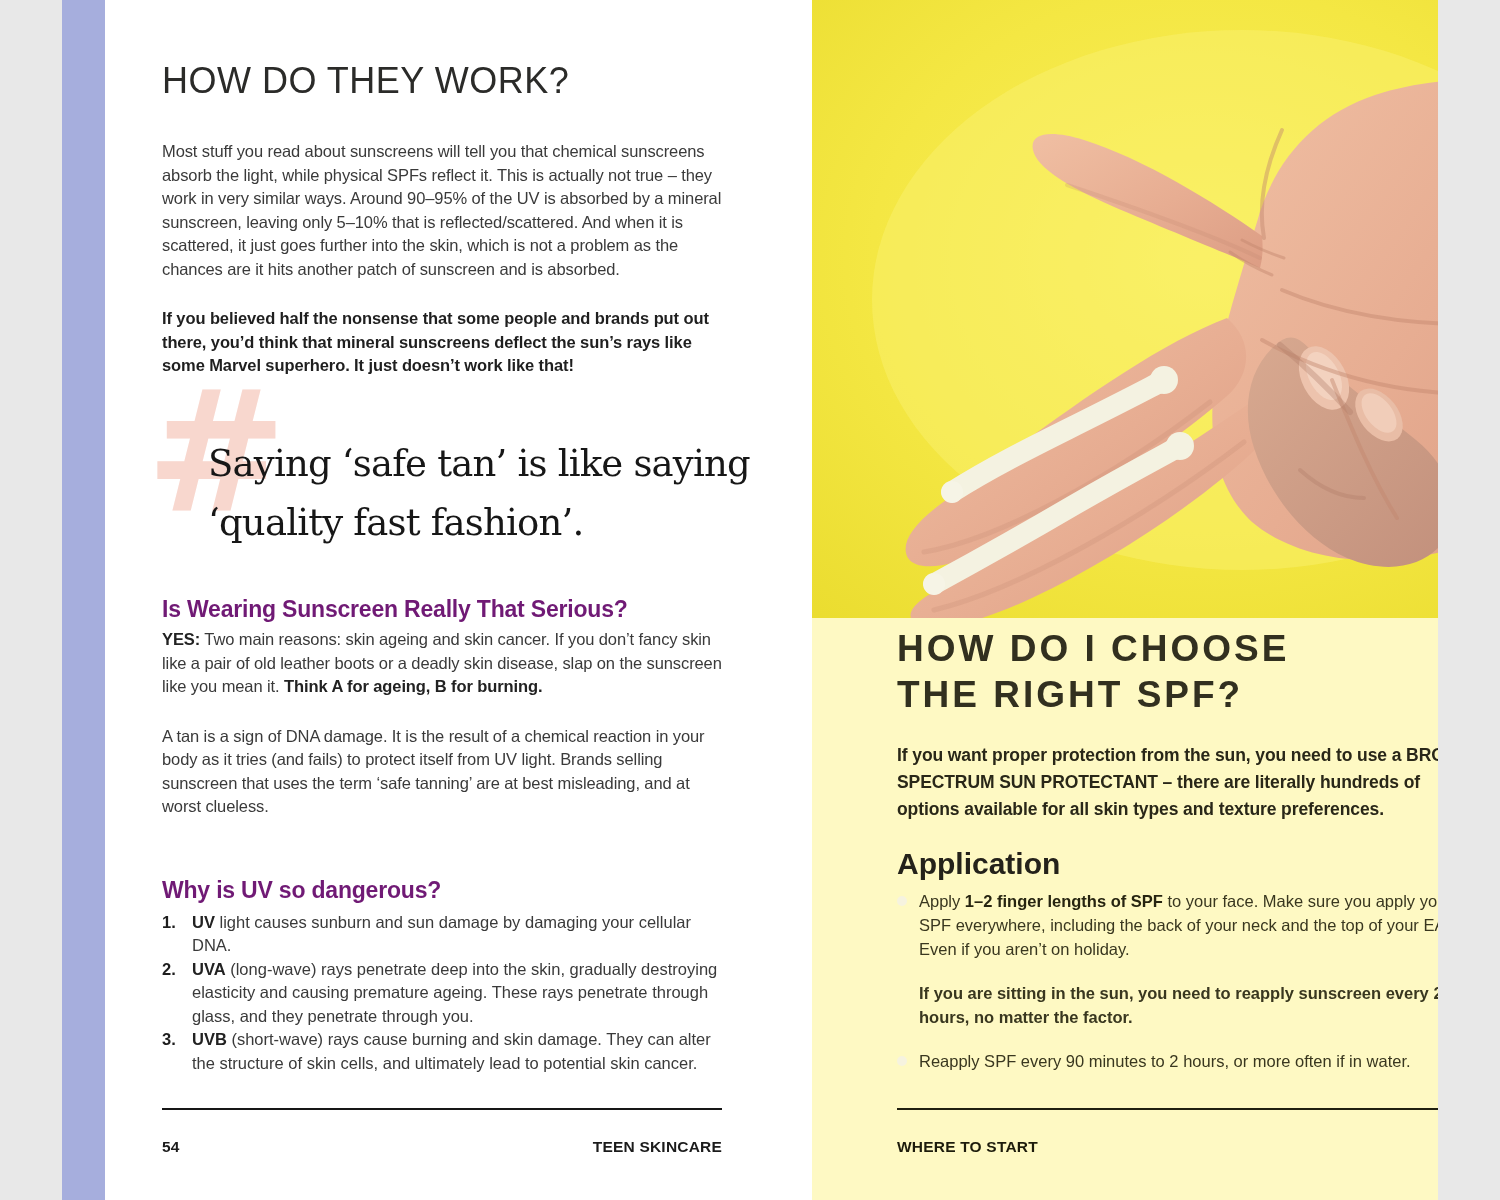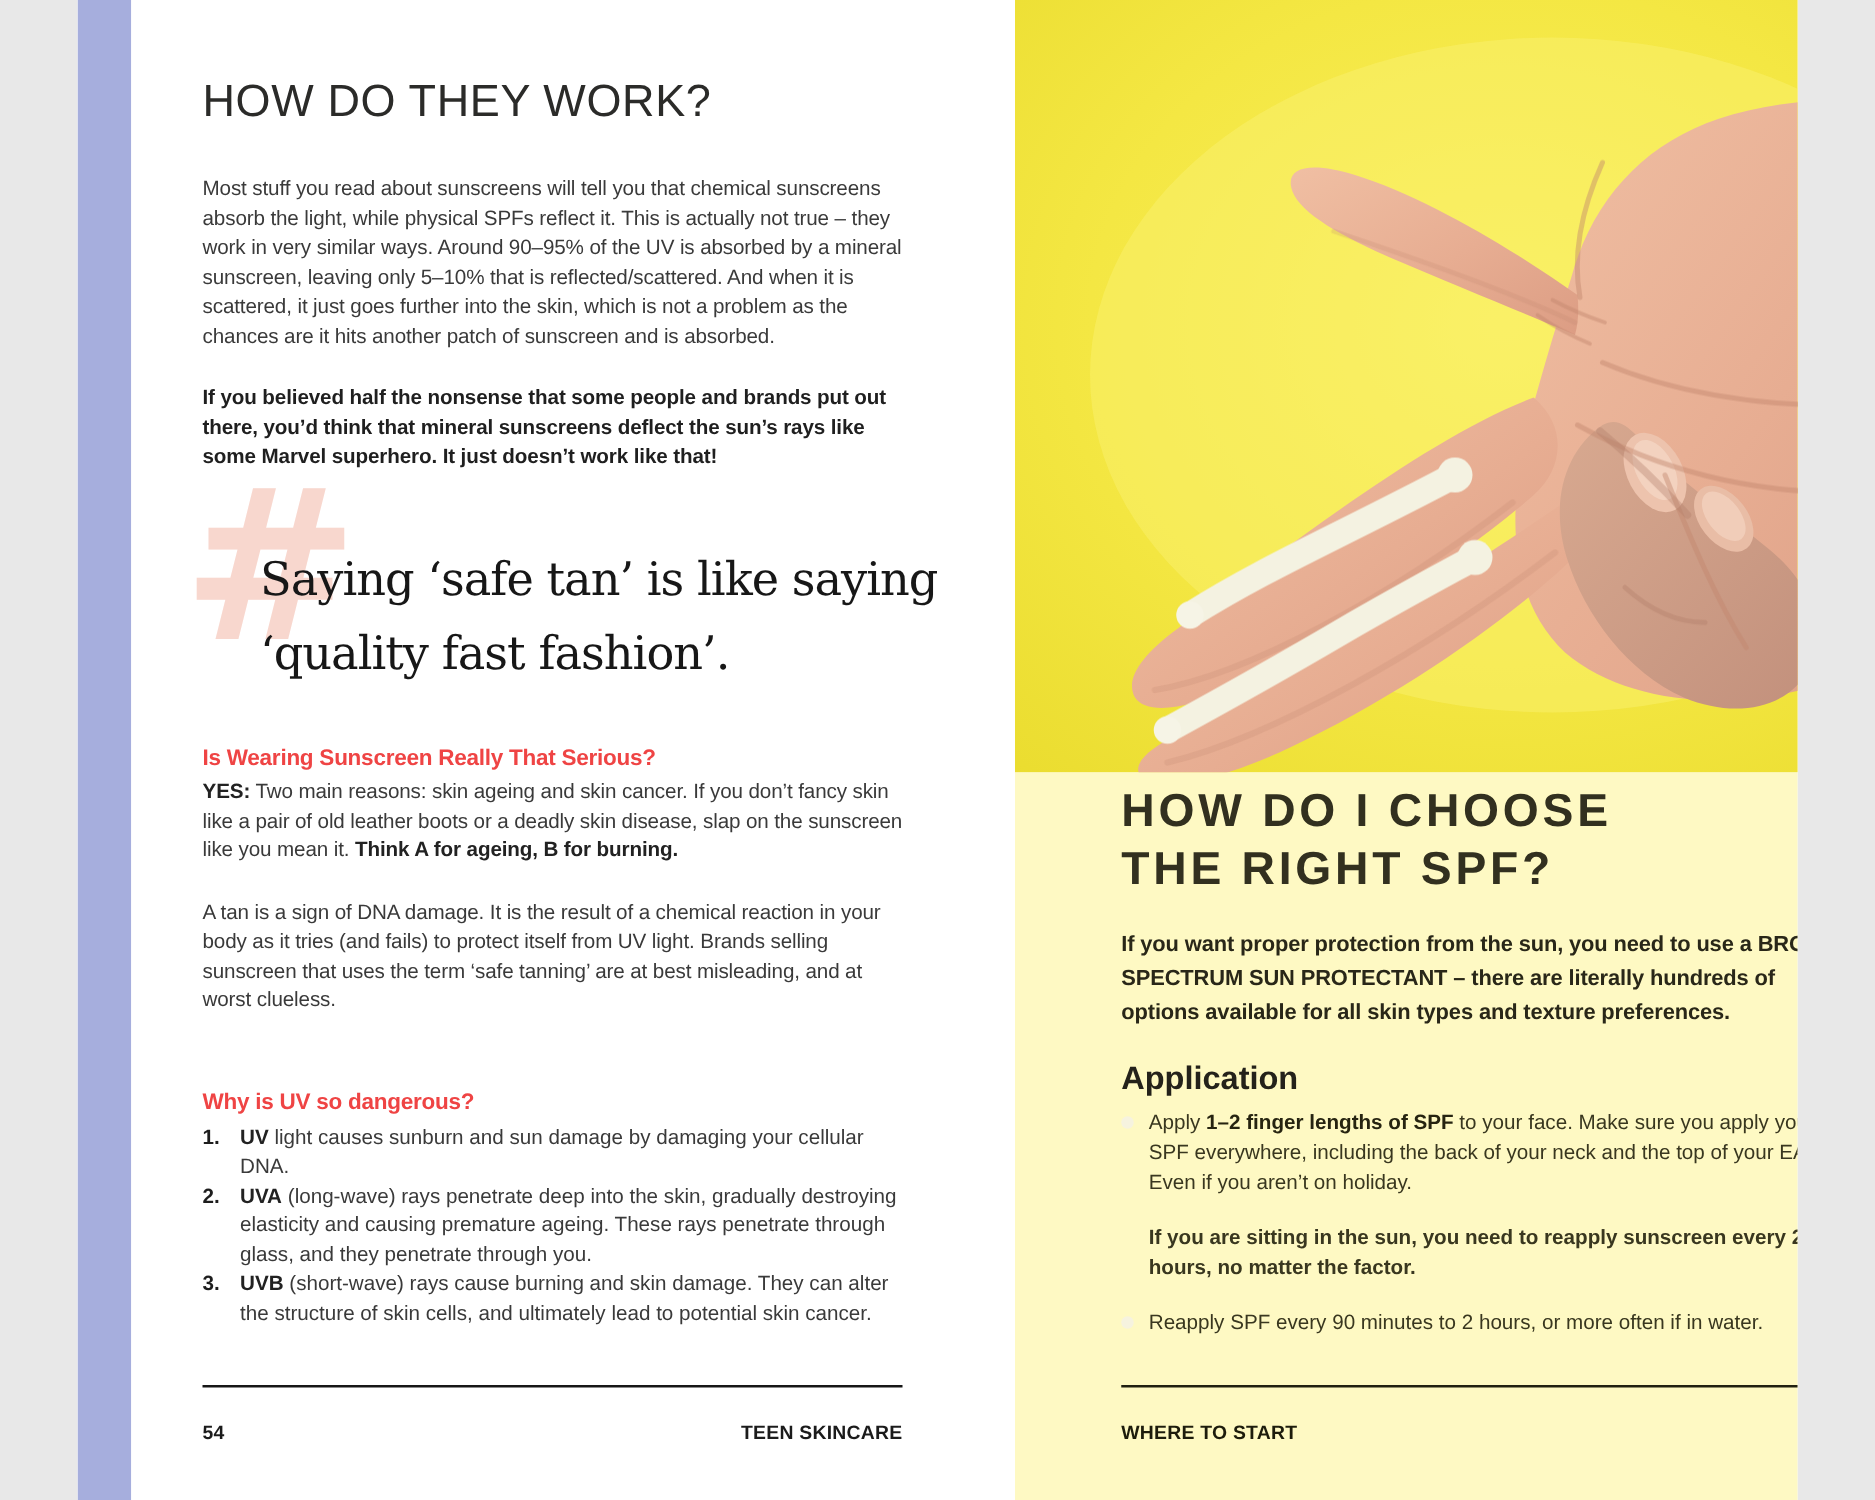--- a/index.html
+++ b/index.html
@@ -29,21 +29,21 @@
     position:absolute; left:-16px; top:-38px; z-index:0;
     font-family:"DejaVu Serif", serif; font-style:italic; font-weight:700;
     font-size:168px; line-height:1; color:#f8d7ce; pointer-events:none;
   }
   .pq-text {
     position:relative; z-index:1; font-family:"DejaVu Serif", serif;
     font-size:37px; line-height:1.28; color:#171717; letter-spacing:-0.8px;
     white-space:nowrap;
     margin-top:12px;
   }
-  .sec-h { margin:0 0 5px 0; font-size:18px; font-weight:700; color:#ef4444; letter-spacing:-0.2px; }
+  .sec-h { margin:0 0 5px 0; font-size:23px; font-weight:700; color:#701a75; letter-spacing:-0.2px; }
   .sec-gap { margin-top:32px; }
 
   ol.uv-list { list-style:none; margin:2px 0 0 0; padding:0; }
   ol.uv-list li { display:flex; font-size:16.5px; line-height:23.5px; color:#3a3a3a; }
   ol.uv-list .num { flex:0 0 30px; font-weight:700; color:#1d1d1d; }
   ol.uv-list .li-text { flex:1; }
   ol.uv-list .li-text b { color:#222; }
 
   .page-footer {
     margin-top:auto; border-top:2px solid #161616; padding-top:28px;
@@ -63,21 +63,21 @@
     padding:8px 78px 44px 85px;
   }
   .right-content h2 {
     margin:0 0 24px 0; font-size:37px; line-height:46px; font-weight:800;
     letter-spacing:3px; color:#32301f;
   }
   .yellow-intro {
     margin:0 0 24px 0; font-size:17.5px; line-height:27px; font-weight:700;
     color:#292718; letter-spacing:-0.1px;
   }
-  .app-h { margin:0 0 8px 0; font-size:26px; font-weight:700; color:#24221a; }
+  .app-h { margin:0 0 8px 0; font-size:30px; font-weight:700; color:#24221a; }
   ul.app-list { list-style:none; margin:0; padding:0; }
   ul.app-list li { position:relative; padding-left:22px; font-size:16.5px; line-height:24px; color:#39371f; }
   ul.app-list li + li { margin-top:20px; }
   ul.app-list li b { color:#262410; }
   .dot {
     position:absolute; left:0; top:7px; width:10px; height:10px; border-radius:50%;
     background:#f6f3df;
   }
   li.note { font-weight:700; color:#262410; }
   .page-footer.on-yellow { border-top-color:#20200f; color:#1d1c0c; }

